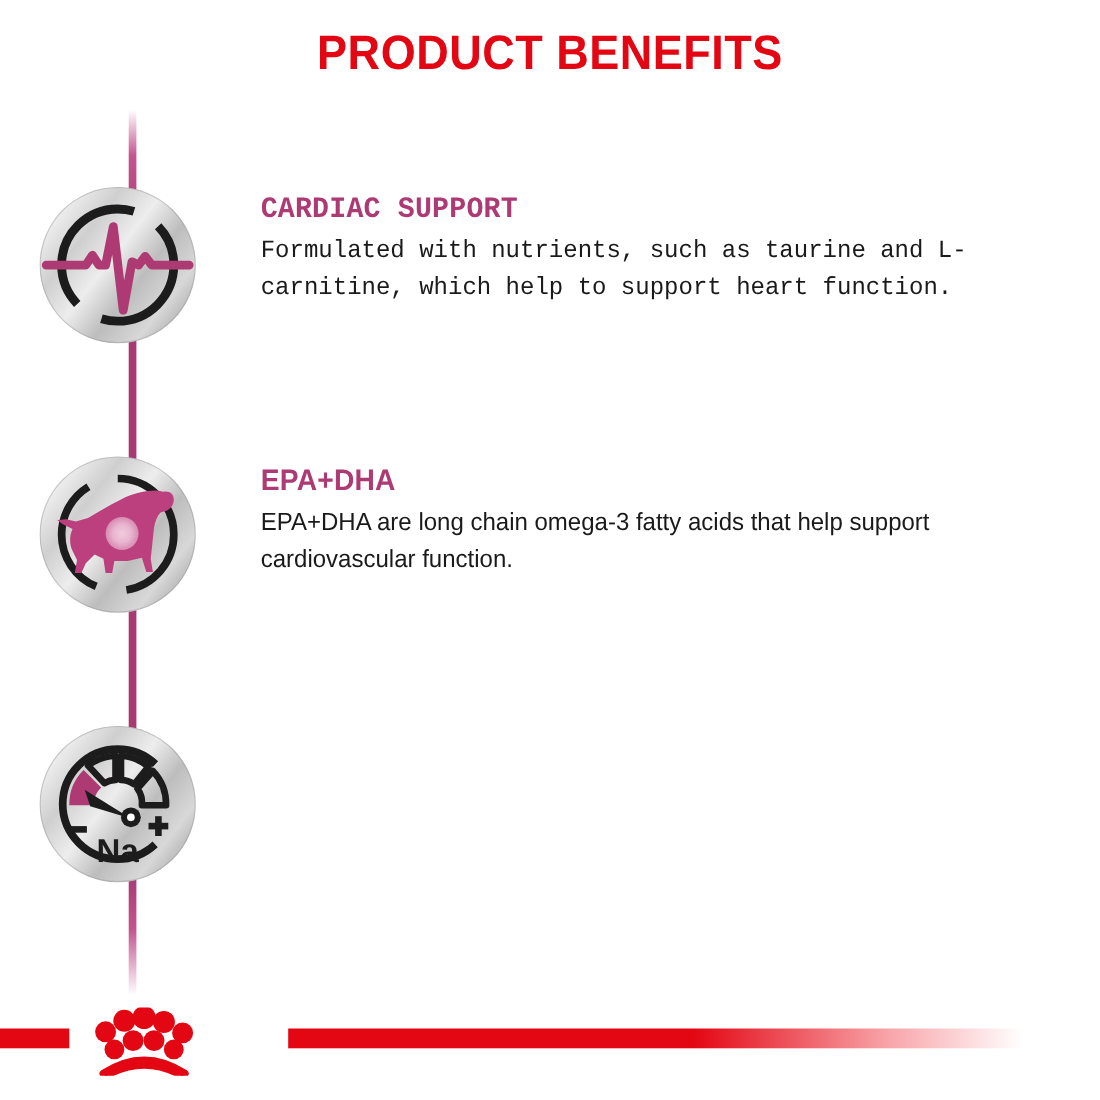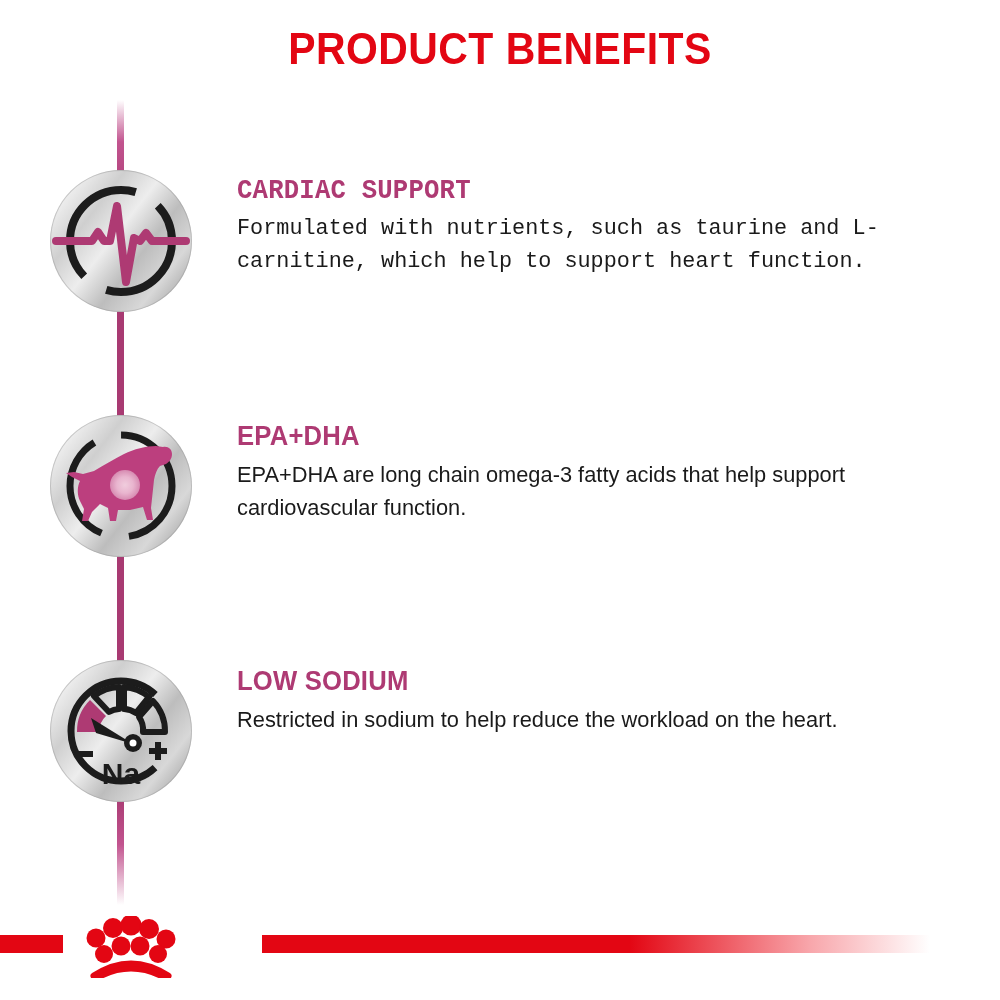--- a/index.html
+++ b/index.html
@@ -62,21 +62,21 @@
     left: 0;
     width: 1000px;
     height: 170px;
   }
   .row-1 { top: 170px; font-family: Liberation Mono, monospace; }
   .row-2 { top: 415px; }
   .row-3 { top: 660px; }
 
   .badge {
     position: absolute;
-    left: 50px;
+    left: 36px;
     top: 0;
     width: 142px;
     height: 142px;
     border-radius: 50%;
     background:
       linear-gradient(128deg,
         #ffffff 0%,
         #f2f2f2 12%,
         #cfcfcf 30%,
         #ededed 46%,
@@ -268,24 +268,20 @@
 
       <rect x="25" y="91" width="18" height="6" fill="#1C1C1C"></rect>
 
       <rect x="99" y="88" width="18" height="6" fill="#1C1C1C"></rect>
       <rect x="105" y="82" width="6" height="18" fill="#1C1C1C"></rect>
 
       <text x="71" y="124" font-family="Liberation Sans, sans-serif" font-size="30" font-weight="bold" fill="#1C1C1C" text-anchor="middle">Na</text>
     </svg>
   </div>
 
-  <div class="benefit-text">
-    <p class="benefit-heading">LOW SODIUM</p>
-    <p class="benefit-body">Restricted in sodium to help reduce the workload on the heart.</p>
-  </div>
 </div>
 
 <div class="footer">
   <div class="footer-bar-left"></div>
   <div class="footer-bar-right"></div>
 
   <svg class="footer-crown" viewBox="0 0 120 62">
 
     <circle cx="26" cy="22" r="9.5" fill="#E30613"></circle>
     <circle cx="43" cy="12" r="10" fill="#E30613"></circle>

